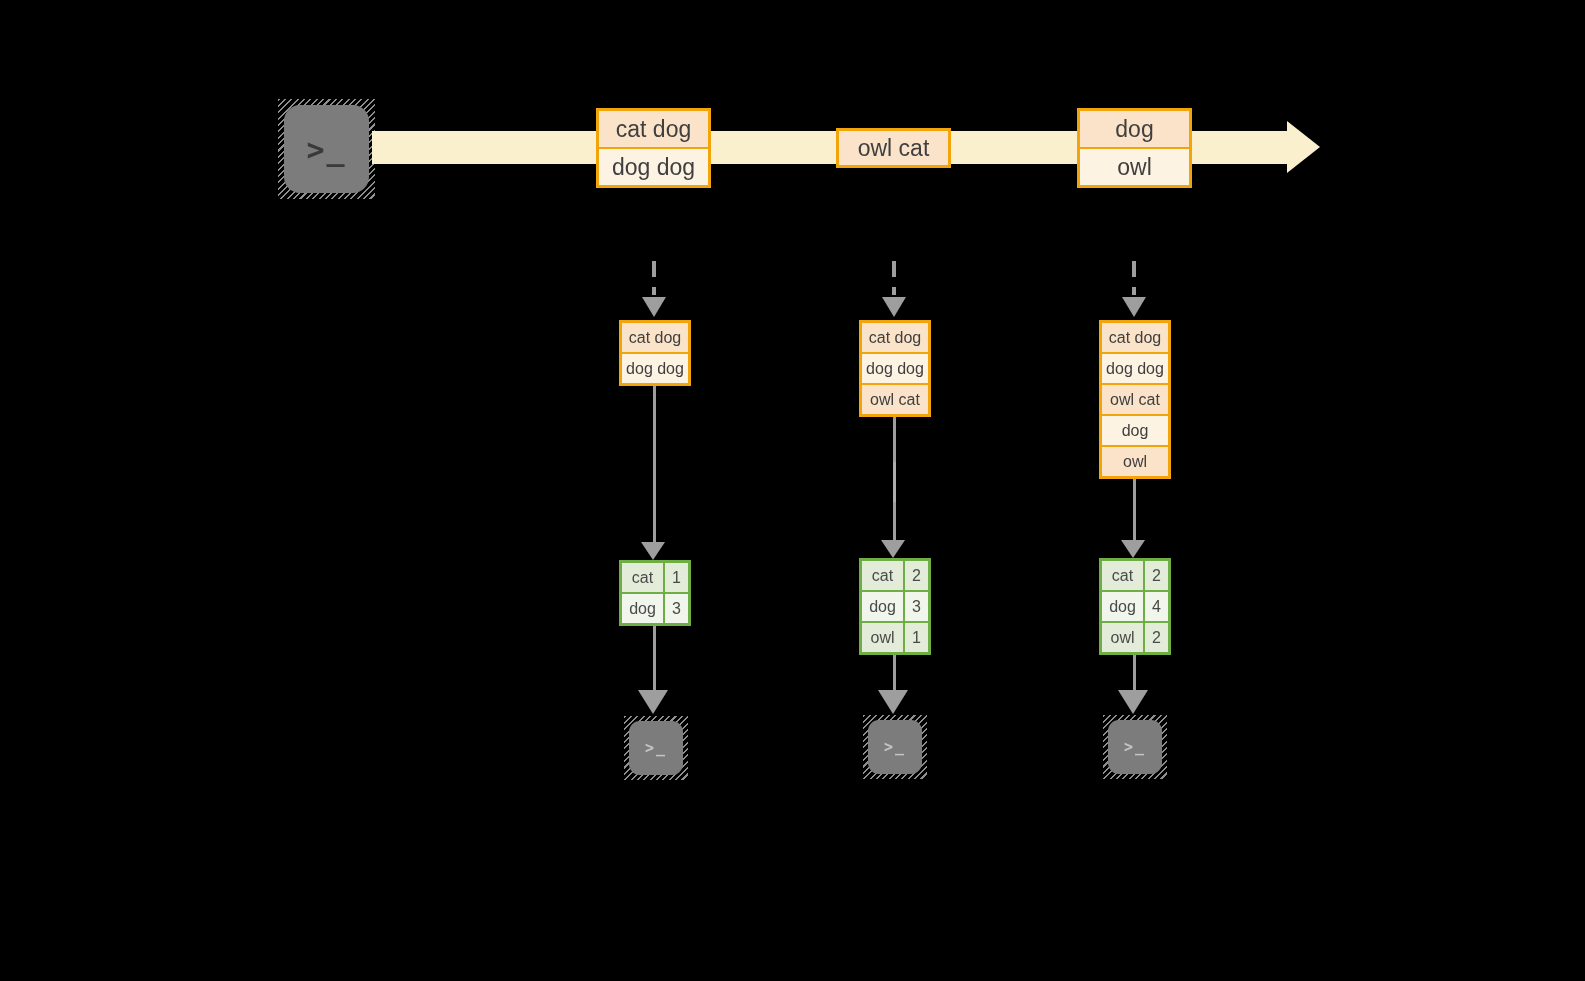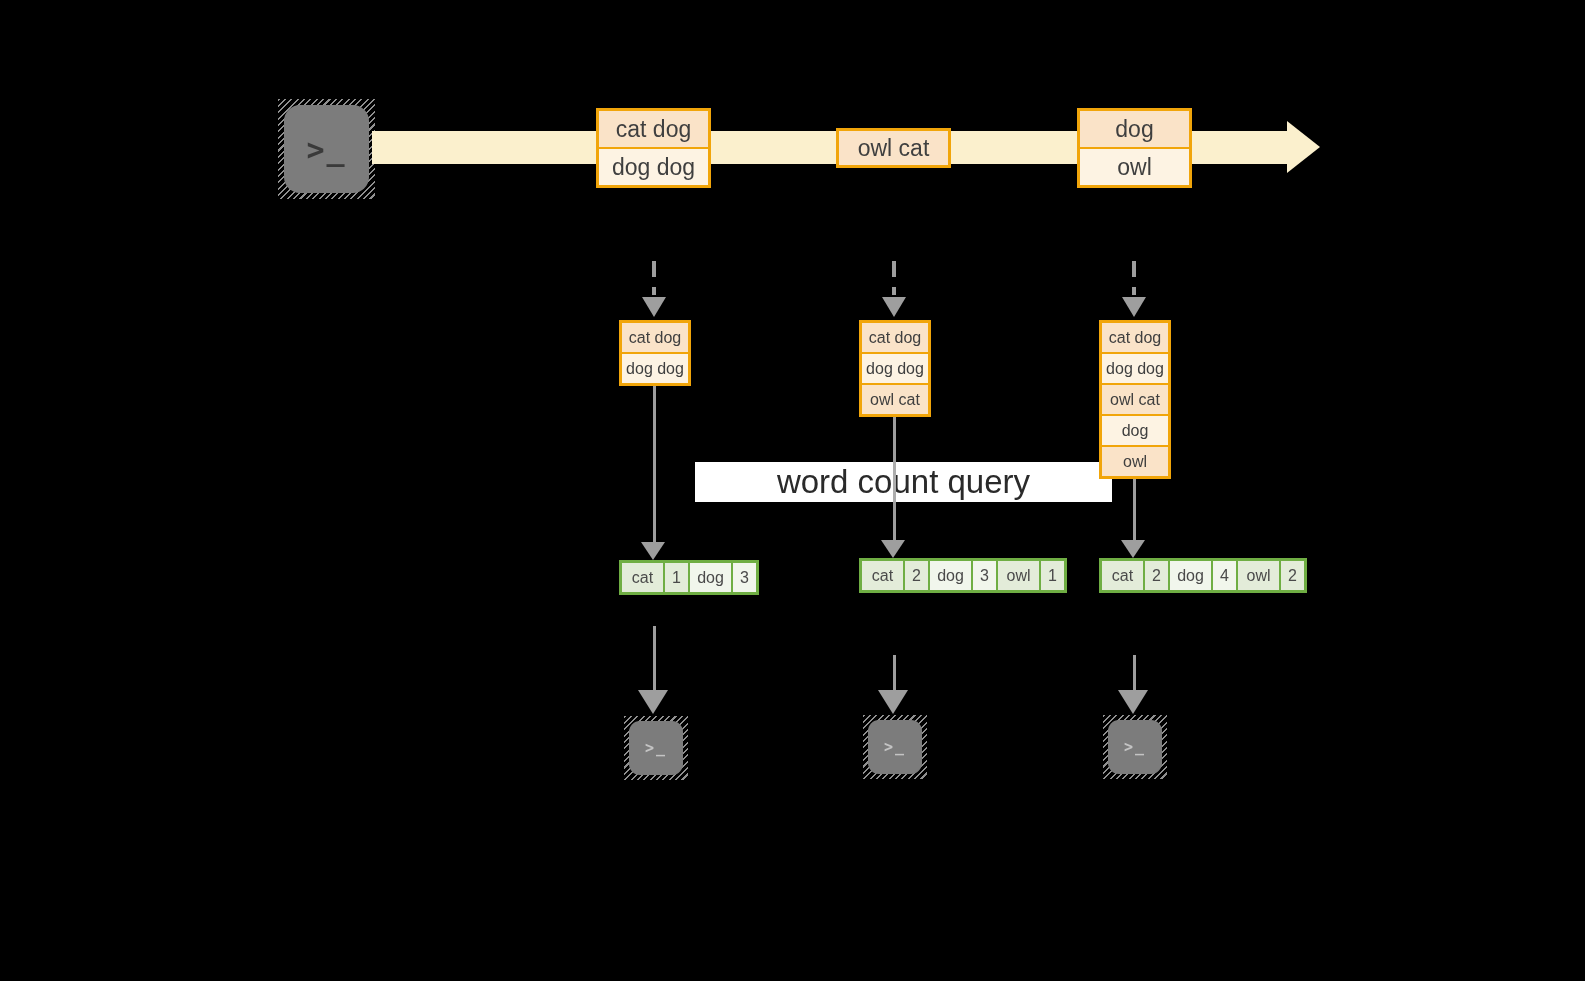--- a/index.html
+++ b/index.html
@@ -48,21 +48,21 @@
   .vdash{position:absolute;width:4px;background:repeating-linear-gradient(to bottom, var(--gray) 0 16px, transparent 16px 26px);}
   .arr{position:absolute;width:0;height:0;border-left:12px solid transparent;border-right:12px solid transparent;border-top:20px solid var(--gray);}
   .arr.bigger{border-left-width:15px;border-right-width:15px;border-top-width:24px;}
 
   
   .qband{position:absolute;left:695px;top:462px;width:417px;height:40px;background:#ffffff;z-index:5;
     display:flex;align-items:center;justify-content:center;color:#2A2A2A;font-size:33px;font-weight:300;}
   .qband-line{position:absolute;left:893px;top:462px;width:3px;height:40px;background:#ADADAD;z-index:6;}
 
   
-  .gtab{position:absolute;border:3px solid var(--green);background:var(--green);display:flex;flex-direction:row;gap:2px;}
+  .gtab{position:absolute;border:3px solid var(--green);background:var(--green);display:flex;flex-direction:column;gap:2px;}
   .grow{display:flex;gap:2px;height:29px;}
   .gcell{display:flex;align-items:center;justify-content:center;color:#4A4A4A;font-size:16px;}
   .gcell.word{width:41px;}
   .gcell.num{width:23px;}
   .grow.dark .gcell{background:var(--sage);}
   .grow.light .gcell{background:var(--lgreen);}
 
   .z7{z-index:7;}
 </style>
 </head>
@@ -115,23 +115,20 @@
     <div class="orow">owl</div>
   </div>
 
   <div class="vline" style="left:653px;top:386px;height:158px;"></div>
   <div class="arr" style="left:641px;top:542px;border-top-width:18px;"></div>
   <div class="vline" style="left:893px;top:417px;height:125px;"></div>
   <div class="arr" style="left:881px;top:540px;border-top-width:18px;"></div>
   <div class="vline" style="left:1133px;top:479px;height:63px;"></div>
   <div class="arr" style="left:1121px;top:540px;border-top-width:18px;"></div>
 
-  <div class="qband">
-    <span>word count query</span>
-  </div>
   <div class="qband-line"></div>
 
   <div class="gtab" style="left:619px;top:560px;">
     <div class="grow dark">
       <div class="gcell word">cat</div>
       <div class="gcell num">1</div>
     </div>
     <div class="grow light">
       <div class="gcell word">dog</div>
       <div class="gcell num">3</div>

